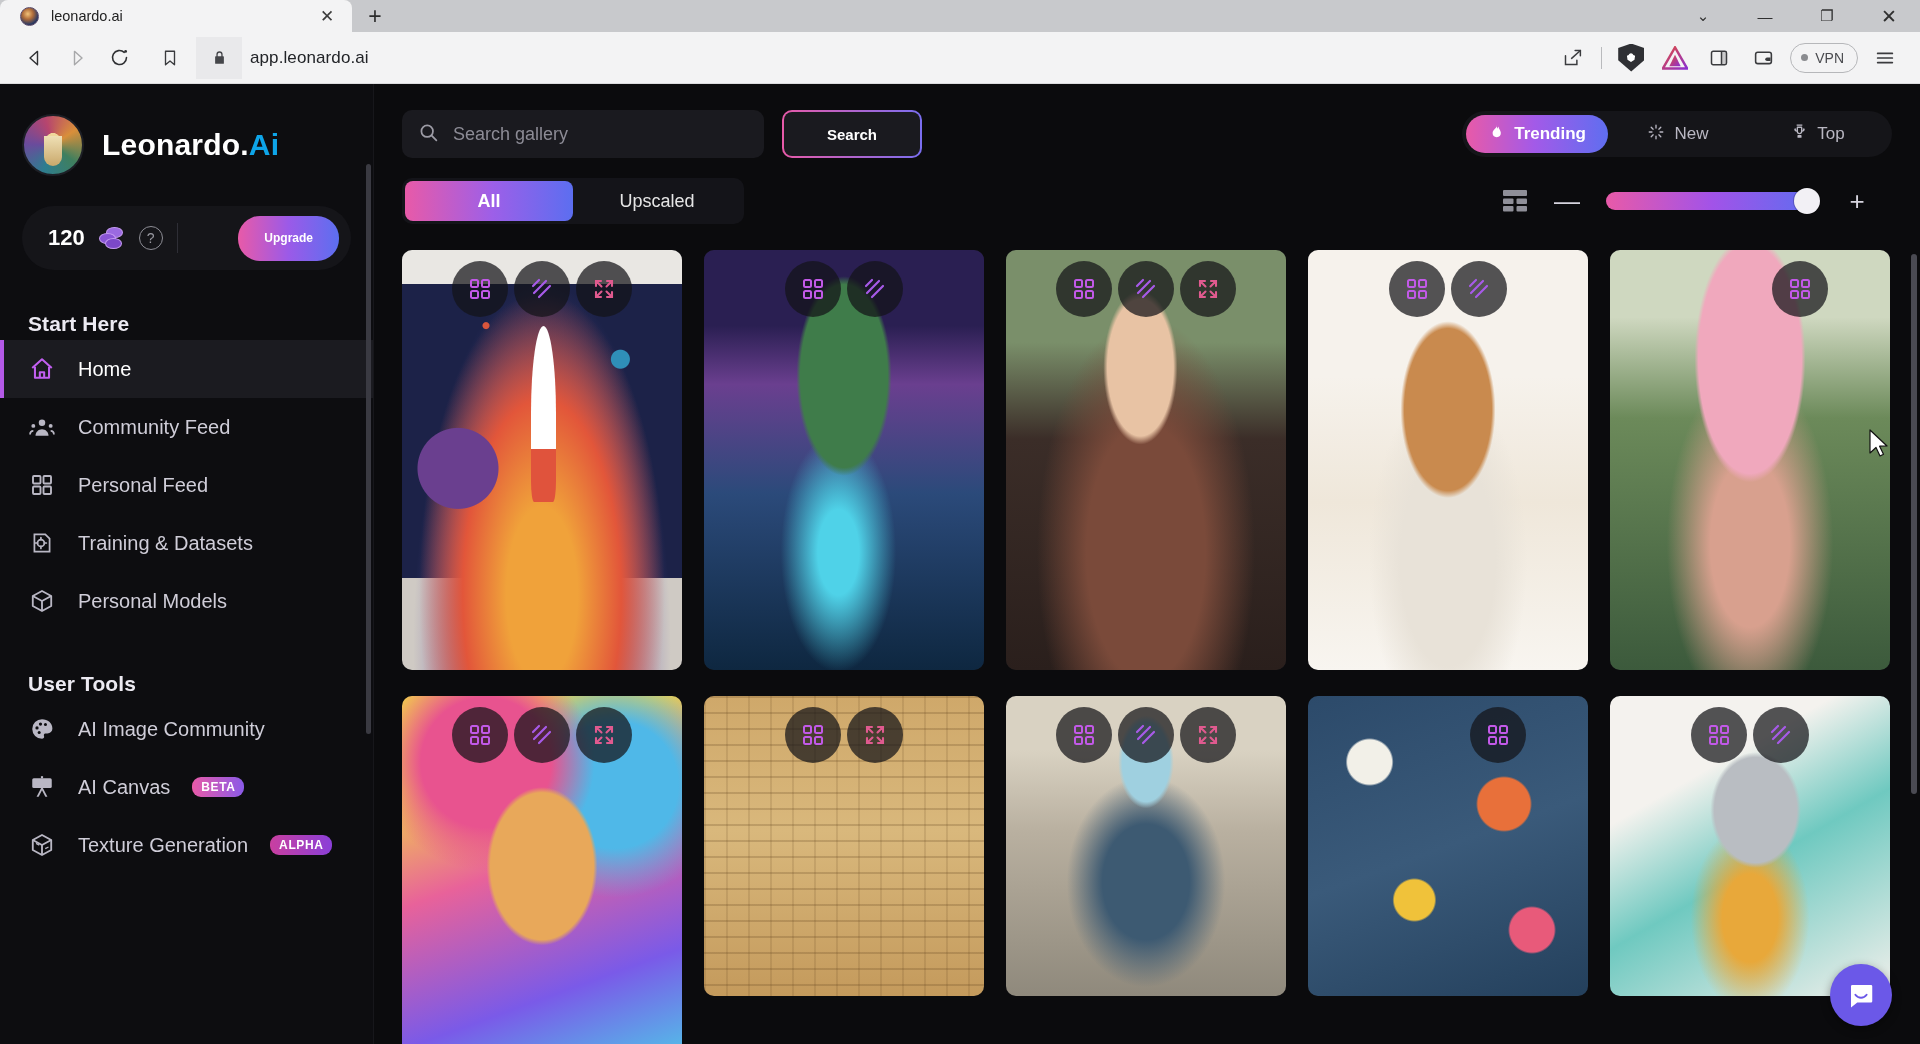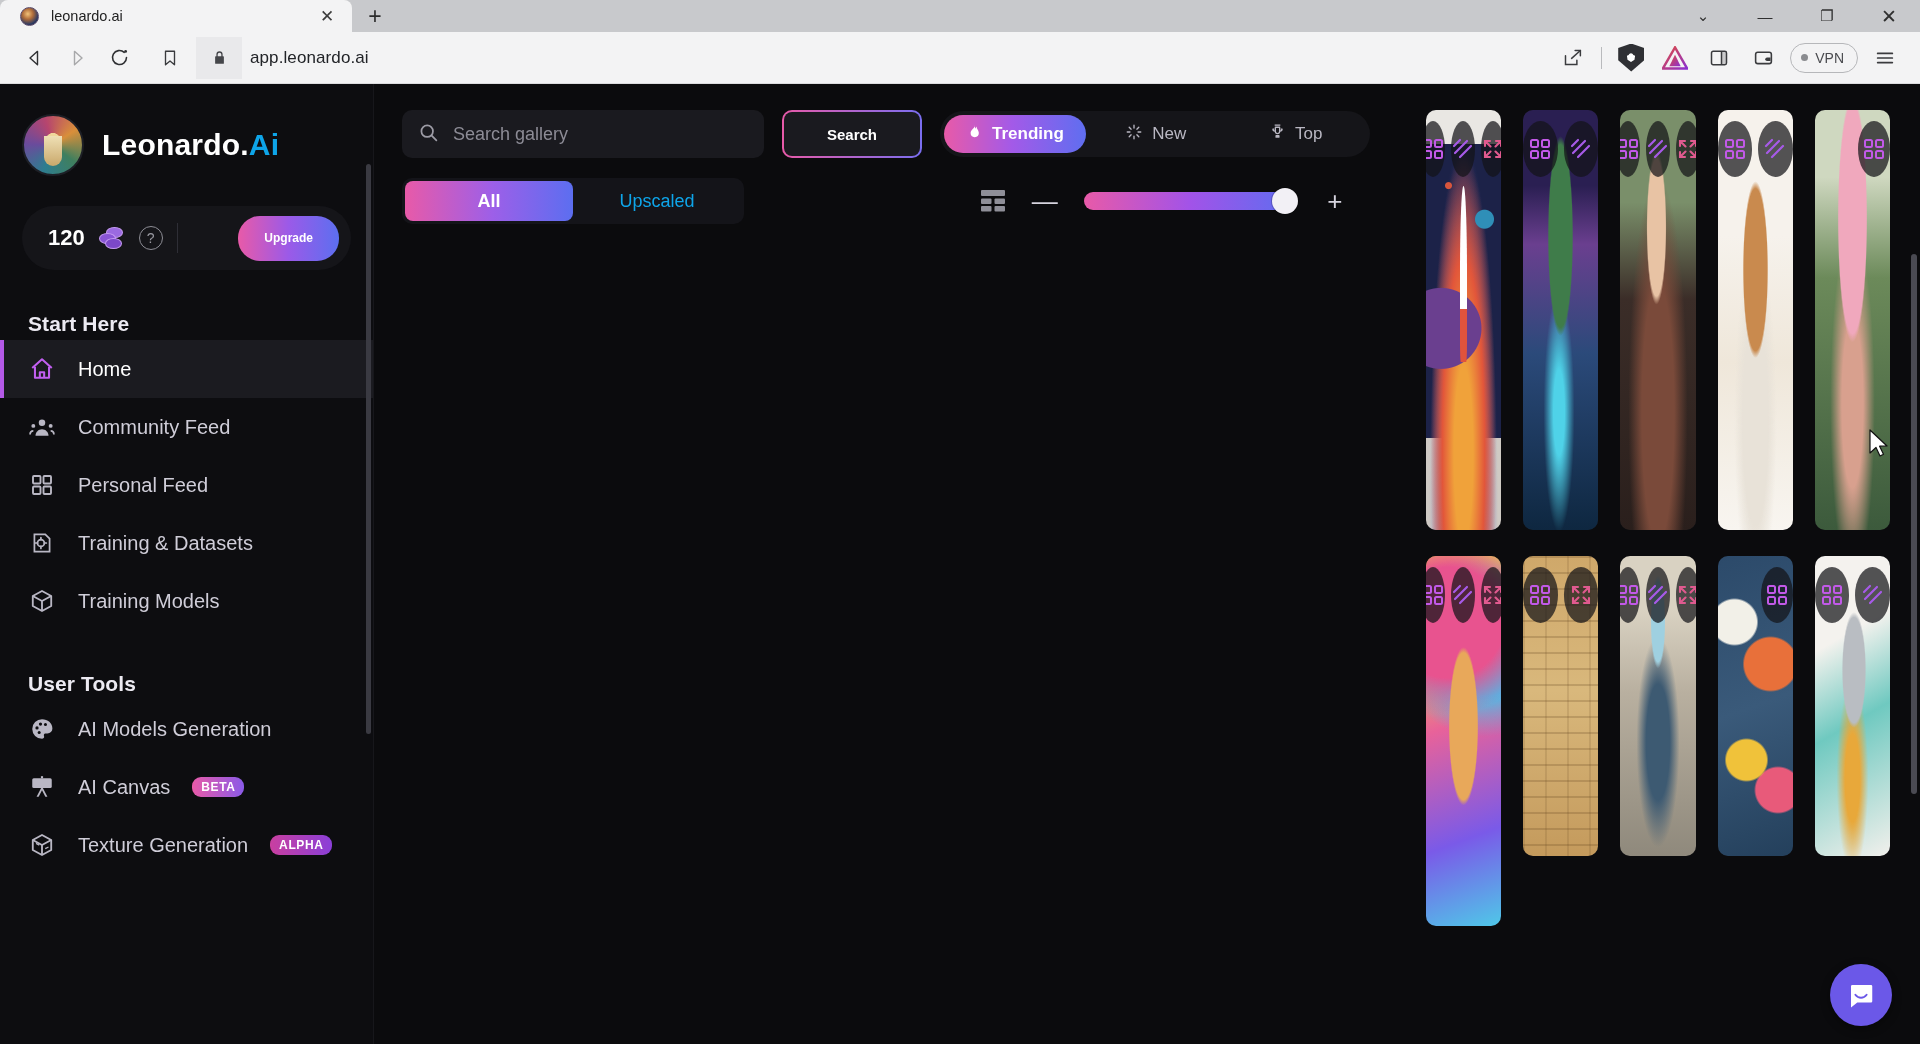--- a/index.html
+++ b/index.html
@@ -243,21 +243,21 @@
   .sidebar-scrollbar {
     position: absolute; right: 2px; top: 80px;
     width: 5px; height: 570px;
     background: #3a3a42; border-radius: 3px;
   }
 
   
   .main {
     flex: 1; min-width: 0;
     background: #0b0b0d;
-    display: flex; flex-direction: row;
+    display: flex; flex-direction: column;
     position: relative;
     border-left: 1px solid #17171b;
   }
   .main-top {
     padding: 24px 28px 0 28px;
     flex: 0 0 auto;
   }
   .toolbar-row {
     display: flex; align-items: center;
     gap: 18px;
@@ -318,21 +318,21 @@
     width: 342px; height: 46px;
     background: #141419;
     border-radius: 10px;
     display: flex; align-items: center;
     padding: 3px;
   }
   .seg-opt {
     flex: 1; height: 40px;
     border-radius: 8px;
     display: flex; align-items: center; justify-content: center;
-    color: #0ea5e9; font-size: 18px;
+    color: #e5e5e5; font-size: 18px;
   }
   .seg-opt.active {
     background: linear-gradient(90deg, #e85aa8 0%, #9d5fe8 52%, #5c6ef0 100%);
     color: #fff; font-weight: 700;
   }
   .zoom-group {
     margin-left: auto;
     display: flex; align-items: center; gap: 26px;
     padding-right: 22px;
   }
@@ -660,36 +660,36 @@
       <span class="nav-label">Training &amp; Datasets</span>
     </div>
 
     <div class="nav-item">
       <span class="nav-ico">
         <svg width="26" height="26" viewBox="0 0 24 24" fill="none" stroke="currentColor" stroke-width="1.7" stroke-linejoin="round">
             <path d="M12 2.8 20.5 7.4v9.2L12 21.2 3.5 16.6V7.4z"></path>
             <path d="M12 12v9.2M12 12 3.5 7.4M12 12l8.5-4.6"></path>
           </svg>
       </span>
-      <span class="nav-label">Training Models</span>
+      <span class="nav-label">Personal Models</span>
     </div>
 
     <div class="nav-section-title">User Tools</div>
 
     <div class="nav-item">
       <span class="nav-ico">
         <svg width="26" height="26" viewBox="0 0 24 24" fill="currentColor">
             <path d="M12 3a9 9 0 0 0 0 18c1.4 0 2-.9 2-1.8 0-.6-.3-1-.3-1.5 0-.9.7-1.5 1.6-1.5H17a4.6 4.6 0 0 0 4.6-4.6C21.6 6.5 17.3 3 12 3z"></path>
             <circle cx="7.4" cy="11" r="1.5" fill="#0d0d10"></circle>
             <circle cx="10.6" cy="7.4" r="1.5" fill="#0d0d10"></circle>
             <circle cx="15.2" cy="7.9" r="1.4" fill="#0d0d10"></circle>
             <circle cx="9.4" cy="15.3" r="1.4" fill="#0d0d10"></circle>
           </svg>
       </span>
-      <span class="nav-label">AI Models Generation</span>
+      <span class="nav-label">AI Image Community</span>
     </div>
 
     <div class="nav-item">
       <span class="nav-ico">
         <svg width="26" height="26" viewBox="0 0 24 24" fill="currentColor">
             <path d="M11 2h2v2h-2z"></path>
             <rect x="3" y="4" width="18" height="9" rx="1.4"></rect>
             <path d="M11.2 13h1.6l4.2 8h-1.9l-3.1-6-3.1 6H7z"></path>
           </svg>
       </span>

